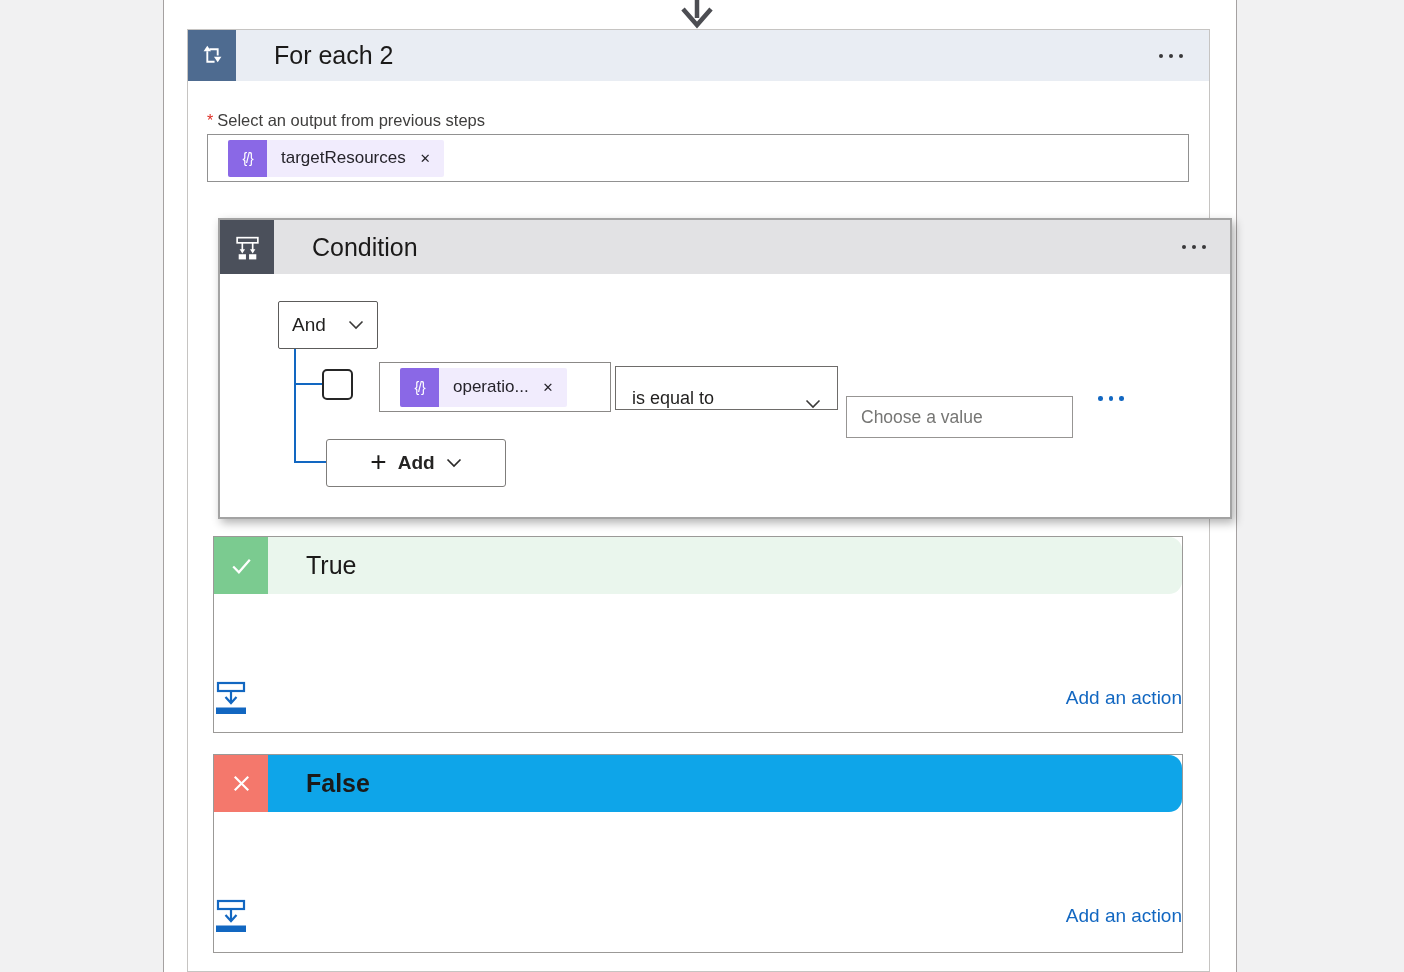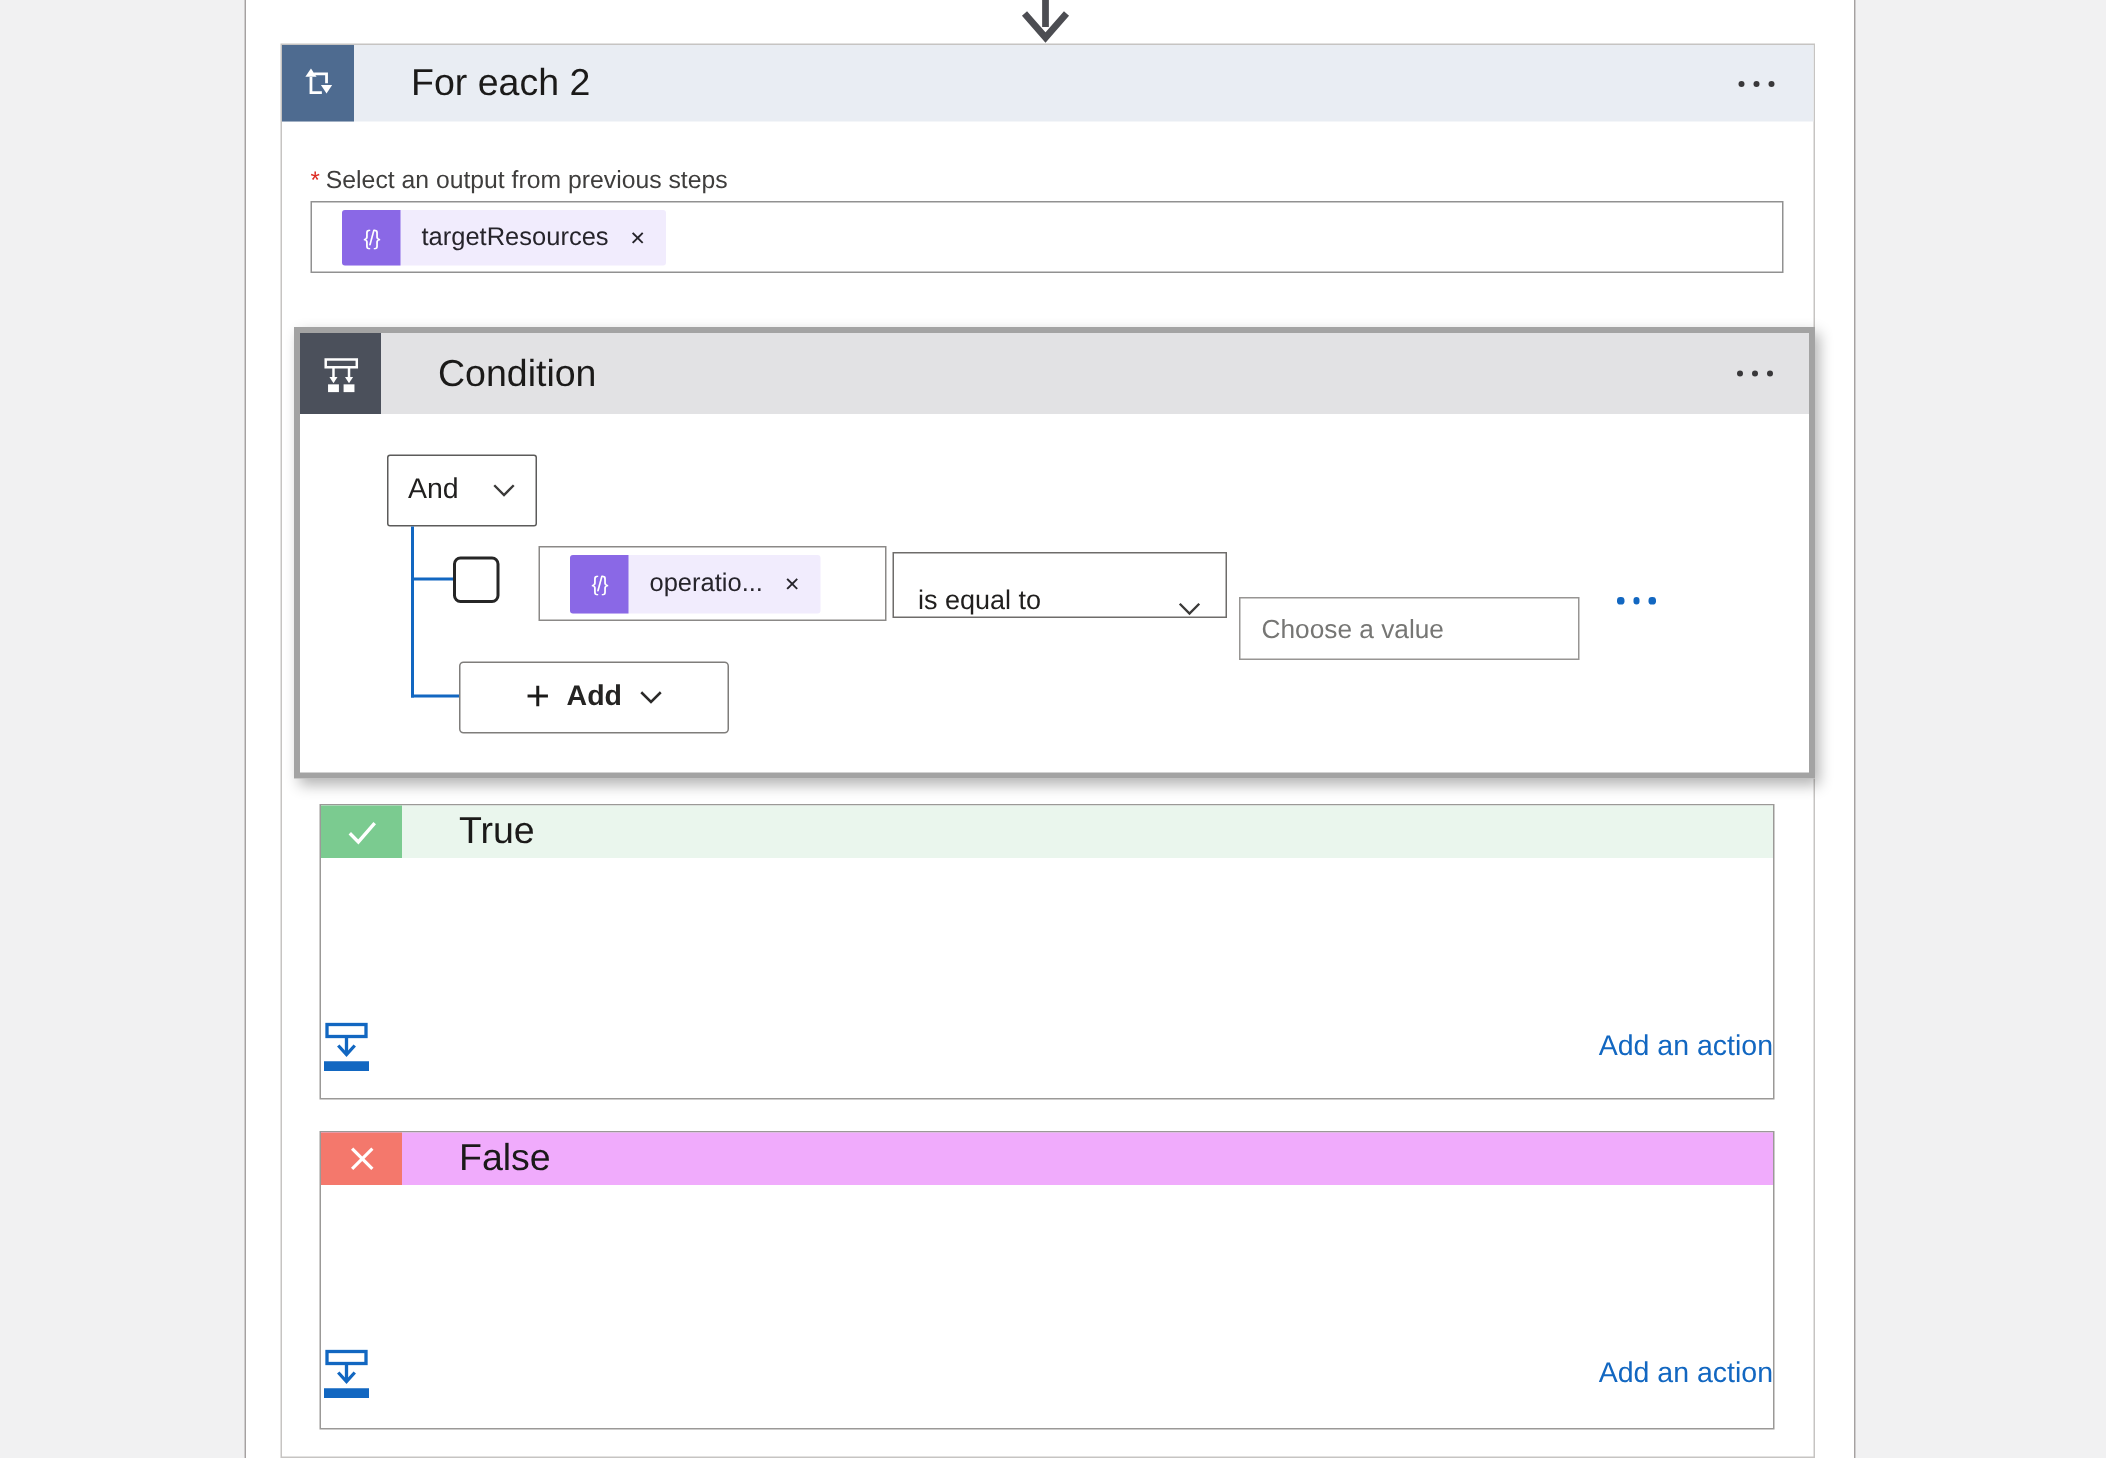--- a/index.html
+++ b/index.html
@@ -33,21 +33,21 @@
   .token-input { position:absolute; left:19px; top:104px; width:982px; height:48px;
     background:#fff; border:1px solid #919191; display:flex; align-items:center; padding-left:20px; cursor:text; }
 
   .token { display:inline-flex; align-items:center; height:37px; background:#f1ecfd; border-radius:2px; }
   .token-ic { width:39px; height:37px; background:#8a68e6; color:#fff; display:flex; align-items:center;
     justify-content:center; font-size:14px; border-radius:2px 0 0 2px; letter-spacing:-1px; }
   .token-label { padding:0 9px 0 14px; font-size:17px; color:#26242b; }
   .token-x { padding:0 13px 0 5px; font-size:13px; color:#26242b; cursor:pointer; }
 
   
-  .condition { left:196px; top:218px; width:1014px; height:301px; border:4px solid #a3a3a3;
+  .condition { left:218px; top:218px; width:1014px; height:301px; border:2px solid #a3a3a3;
     box-shadow:3px 4px 9px rgba(0,0,0,.30); }
   .cond-hd { height:54px; background:#e2e2e4; }
   .cond-hd .hd-icon { width:54px; background:#4b505b; }
   .cond-hd .dots { margin-right:24px; }
 
   .and-box { position:absolute; left:58px; top:81px; width:100px; height:48px; background:#fff;
     border:1px solid #5c5b5a; border-radius:2px; display:flex; align-items:center; padding:0 13px;
     font-size:19px; color:#201f1e; cursor:pointer; }
   .and-box svg { margin-left:auto; }
 
@@ -78,25 +78,25 @@
   .add-btn { position:absolute; left:106px; top:219px; width:180px; height:48px; background:#fff;
     border:1px solid #7f7d7b; border-radius:3px; display:flex; align-items:center; justify-content:center;
     gap:11px; cursor:pointer; font-family:"Liberation Sans", sans-serif; }
   .add-plus { font-size:28px; font-weight:300; color:#1b1a19; margin-top:-3px; }
   .add-label { font-size:19px; font-weight:700; color:#252423; }
 
   
   .branch { width:970px; border:1px solid #9b9997; }
   .branch-true { left:213px; top:536px; height:197px; }
   .branch-false { left:213px; top:754px; height:199px; }
-  .branch-hd { height:35px; }
+  .branch-hd { height:57px;border-radius:13px; }
   .branch-hd .hd-icon { width:54px; }
   .hd-true { background:#eaf6ed; }
   .hd-true .hd-icon { background:#7bcb90; }
-  .hd-false { background:#f0abfc; }
+  .hd-false { background:#0ea5e9;font-weight:bold; }
   .hd-false .hd-icon { background:#f4786c; }
 
   .add-action { position:absolute; left:0; right:0; top:144px; display:flex; align-items:center;
     justify-content:space-between; gap:13px; cursor:pointer; }
   .add-action span { color:#1267c1; font-size:19px; }
 </style>
 </head>
 <body>
 
 <div class="stage">

